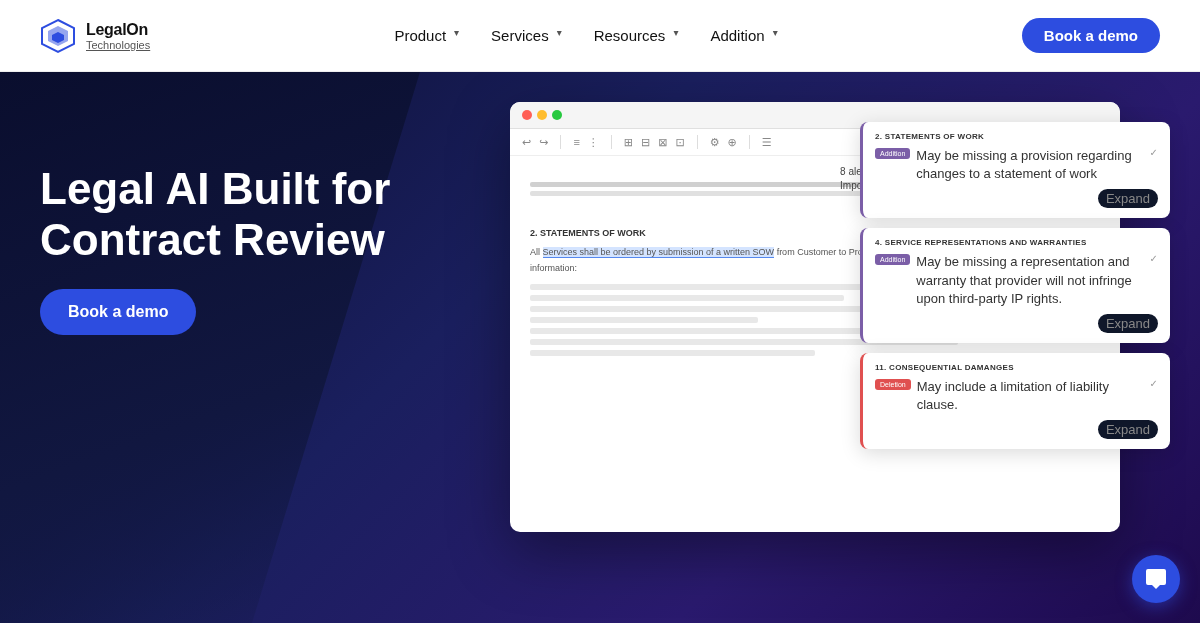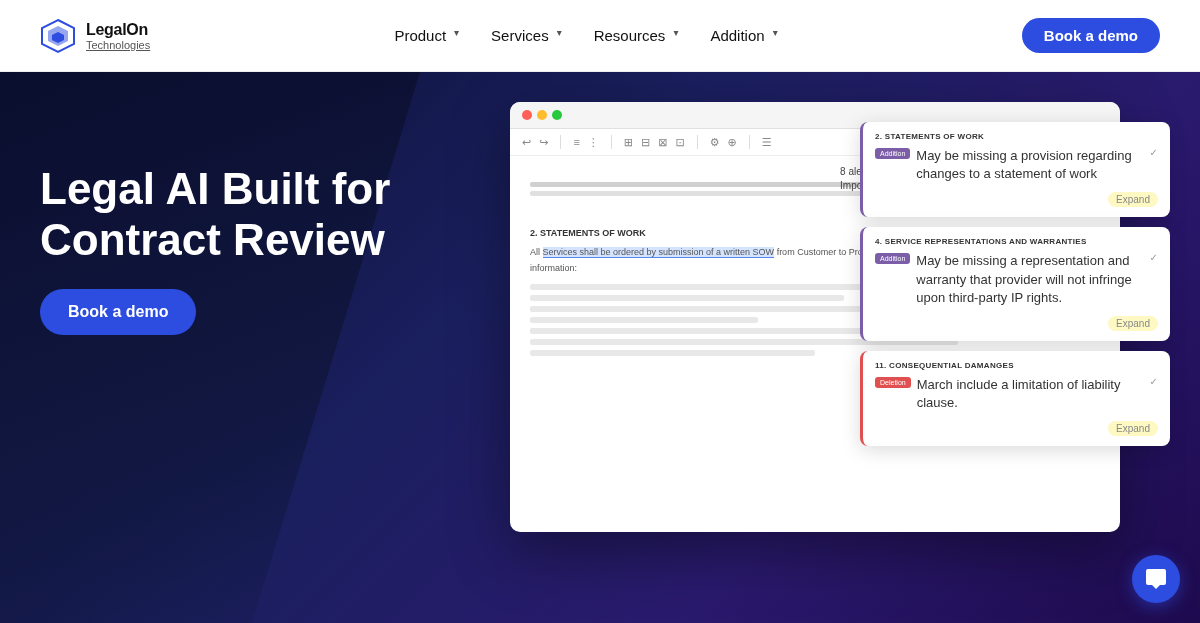--- a/index.html
+++ b/index.html
@@ -130,21 +130,21 @@
     .panel-card.addition { border-left-color: #7b5ea7; }
     .panel-card.deletion { border-left-color: #e05050; }
 
     .panel-section-title { font-size: 8px; font-weight: 700; color: #333; margin-bottom: 6px; letter-spacing: 0.3px; }
     .panel-row { display: flex; align-items: flex-start; gap: 6px; }
     .tag-addition { background: #7b5ea7; color: #fff; font-size: 7px; padding: 2px 5px; border-radius: 3px; white-space: nowrap; margin-top: 1px; }
     .tag-deletion { background: #e05050; color: #fff; font-size: 7px; padding: 2px 5px; border-radius: 3px; white-space: nowrap; margin-top: 1px; }
     .panel-text { font-size: 13px; color: #333; line-height: 1.4; flex: 1; }
     .panel-check { font-size: 10px; color: #999; margin-left: auto; }
     .panel-footer { text-align: right; margin-top: 6px; }
-    .expand-btn { font-size: 10px; color: #888; background: #fef9c3; border: none; padding: 2px 8px; border-radius: 10px; cursor: pointer; margin-left: 19px; }
+    .expand-btn { font-size: 13px; color: #888; background: #0f172a; border: none; padding: 2px 8px; border-radius: 10px; cursor: pointer; margin-left: 19px; }
 
     
     .chat-bubble {
       position: absolute; bottom: 20px; right: 20px;
       width: 48px; height: 48px; border-radius: 50%;
       background: #2d4de0; display: flex; align-items: center; justify-content: center;
       cursor: pointer; box-shadow: 0 4px 16px rgba(45,77,224,0.5); z-index: 10;
     }
     .chat-bubble svg { width: 24px; height: 24px; fill: #fff; }
   </style>
@@ -278,21 +278,21 @@
         </div>
         <div class="panel-footer">
           <button class="expand-btn">Expand</button>
         </div>
       </div>
 
       <div class="panel-card deletion">
         <div class="panel-section-title">11. CONSEQUENTIAL DAMANGES</div>
         <div class="panel-row">
           <span class="tag-deletion">Deletion</span>
-          <span class="panel-text">March include a limitation of liability clause.</span>
+          <span class="panel-text">May include a limitation of liability clause.</span>
           <span class="panel-check">✓</span>
         </div>
         <div class="panel-footer">
           <button class="expand-btn">Expand</button>
         </div>
       </div>
 
     </div>
   </div>
 

